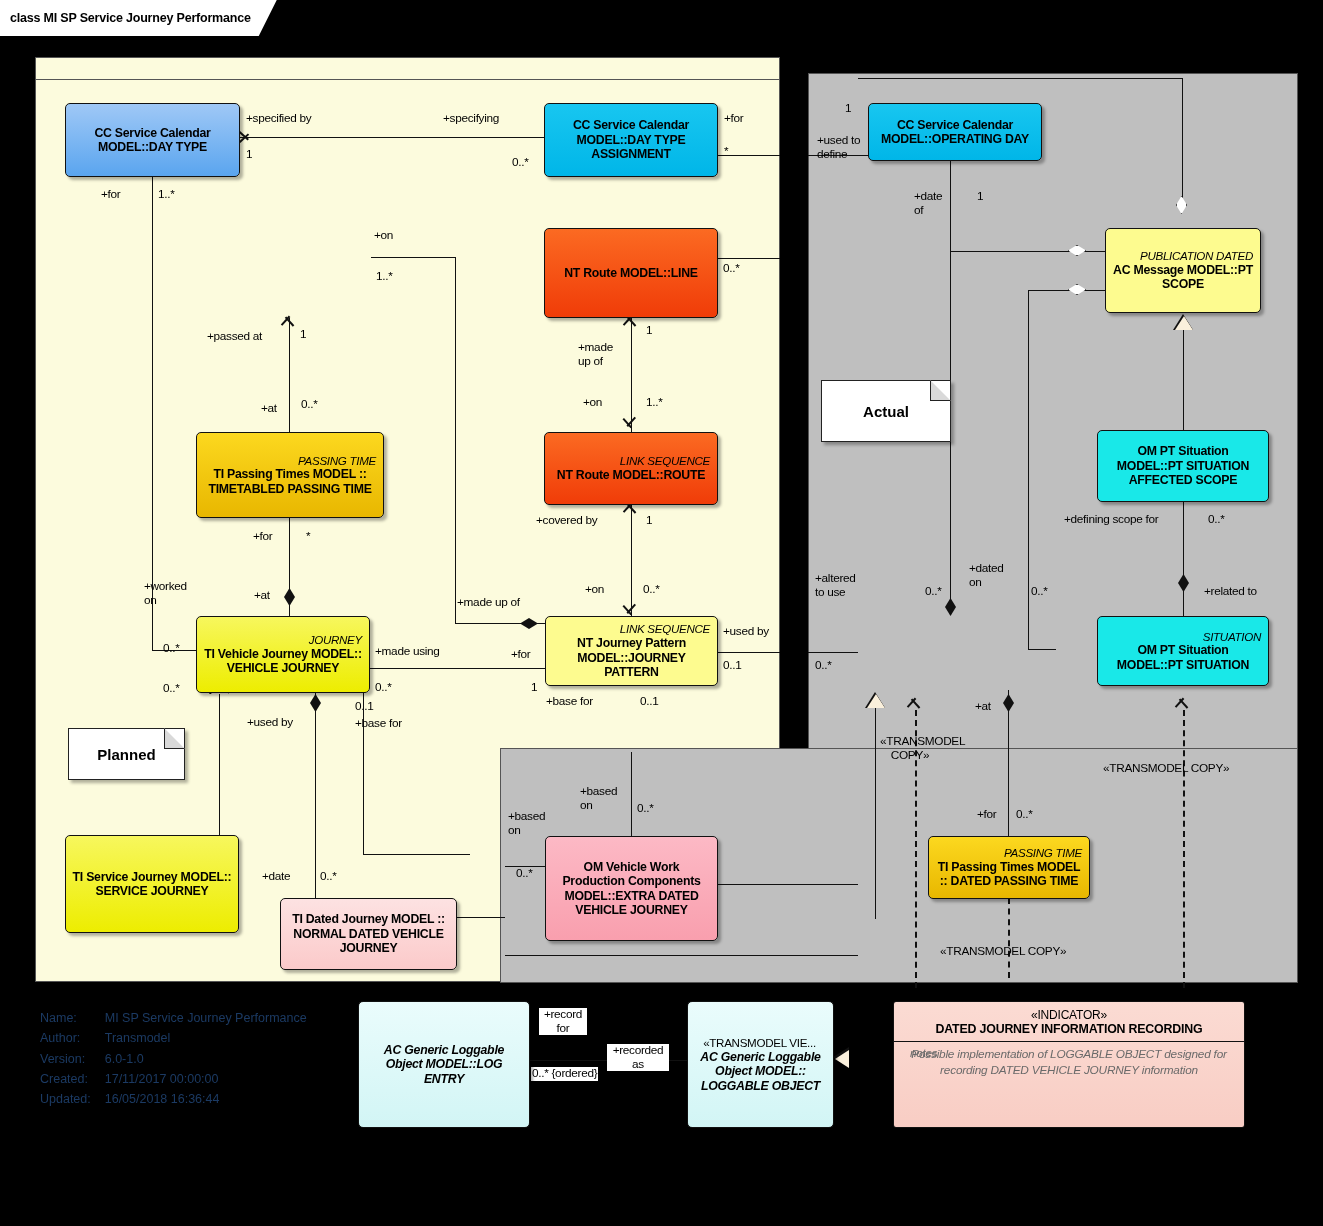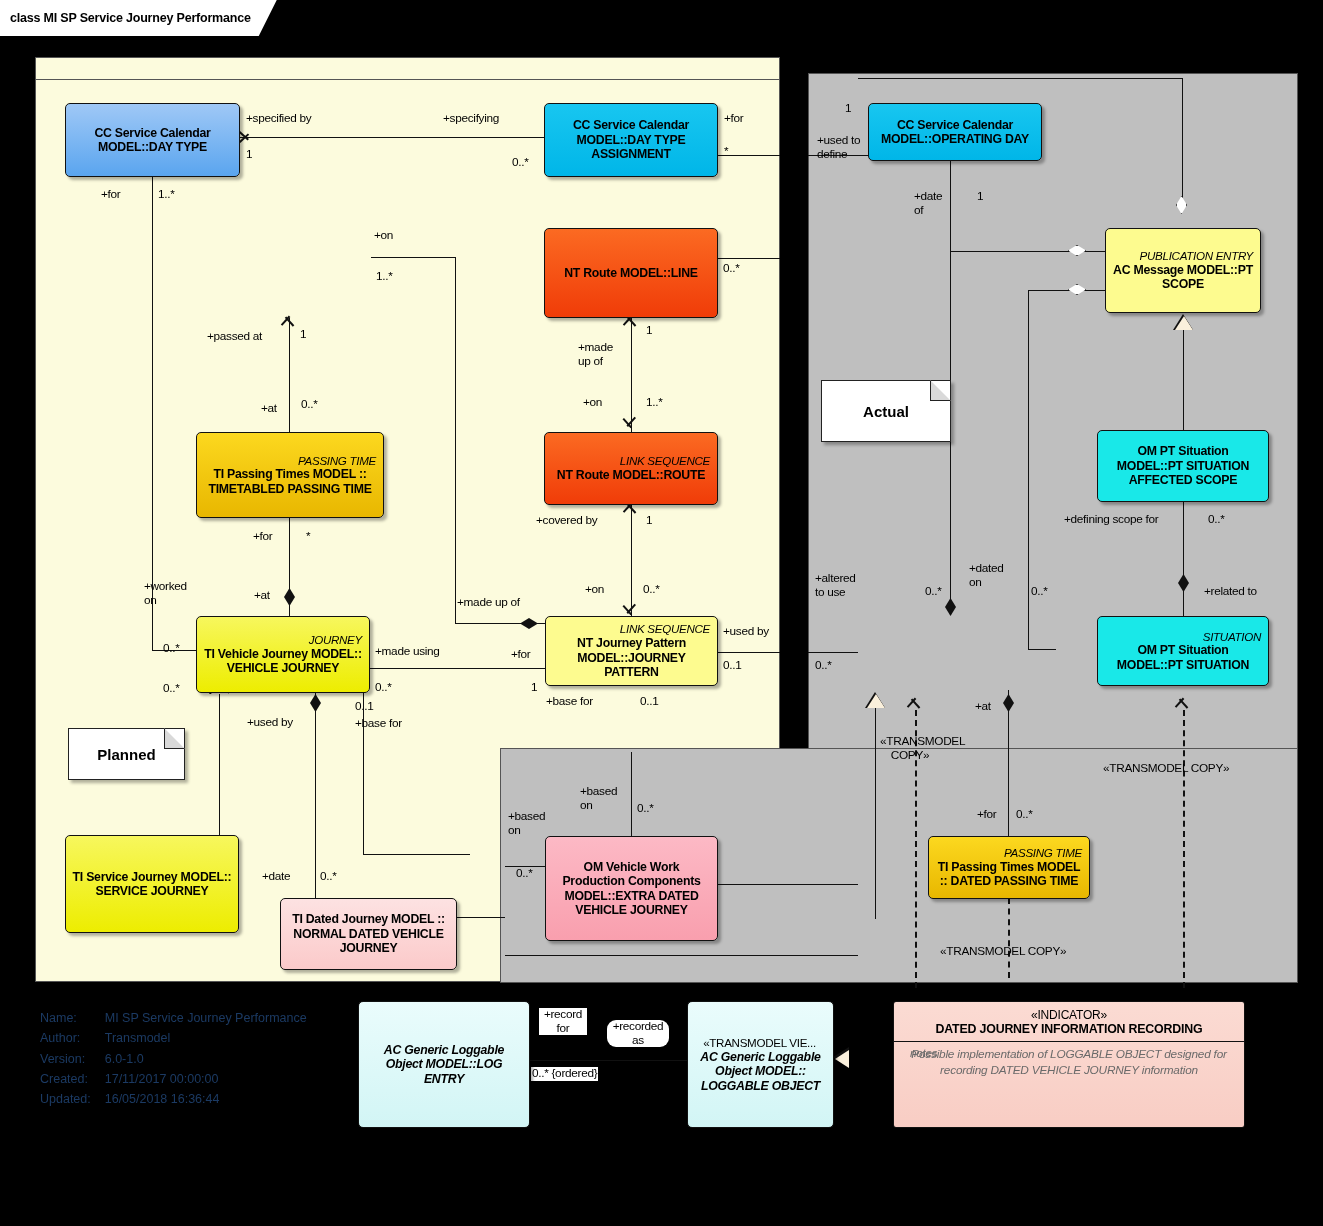--- a/index.html
+++ b/index.html
@@ -248,21 +248,21 @@
   <div class="cls c-cyan" style="left:868px;top:103px;width:174px;height:58px;">
      <span class="nm">CC Service Calendar MODEL::OPERATING DAY</span>
   </div>
 
 
   <div class="cls c-orange" style="left:544px;top:228px;width:174px;height:90px;">
      <span class="nm">NT Route MODEL::LINE</span>
   </div>
 
   <div class="cls c-yellowp" style="left:1105px;top:228px;width:156px;height:85px;">
-     <span class="stereo">PUBLICATION ENTRY</span>
+     <span class="stereo">PUBLICATION DATED</span>
      <span class="nm">AC Message MODEL::PT SCOPE</span>
   </div>
 
   <div class="cls c-gold" style="left:196px;top:432px;width:188px;height:86px;">
      <span class="stereo">PASSING TIME</span>
      <span class="nm">TI Passing Times MODEL :: TIMETABLED PASSING TIME</span>
   </div>
 
   <div class="cls c-orange" style="left:544px;top:432px;width:174px;height:73px;">
      <span class="stereo">LINK SEQUENCE</span>
@@ -412,21 +412,21 @@
   <div class="lbl" style="left:637px;top:802px;">0..*</div>
   <div class="lbl wrap" style="left:508px;top:810px;width:42px;">+based on</div>
   <div class="lbl" style="left:516px;top:867px;">0..*</div>
 
   <div class="lbl wrap" style="left:880px;top:735px;width:60px;text-align:center;">«TRANSMODEL COPY»</div>
   <div class="lbl" style="left:940px;top:945px;">«TRANSMODEL COPY»</div>
   <div class="lbl" style="left:1103px;top:762px;">«TRANSMODEL COPY»</div>
 
   <div class="lbl box wrap" style="left:539px;top:1008px;width:46px;text-align:center;">+record for</div>
   <div class="lbl box" style="left:531px;top:1067px;">0..* {ordered}</div>
-  <div class="lbl box wrap" style="left:607px;top:1020px;width:60px;text-align:center;border-radius:9px;">+recorded as</div>
+  <div class="lbl box wrap" style="left:607px;top:1044px;width:60px;text-align:center;">+recorded as</div>
 
   <div class="footer" style="left:40px;top:1008px;">
     <table>
       <tbody>
           <tr>
             <td class="k">Name:</td>
           <td>MI SP Service Journey Performance</td>
           </tr>
       <tr>
             <td class="k">Author:</td>

